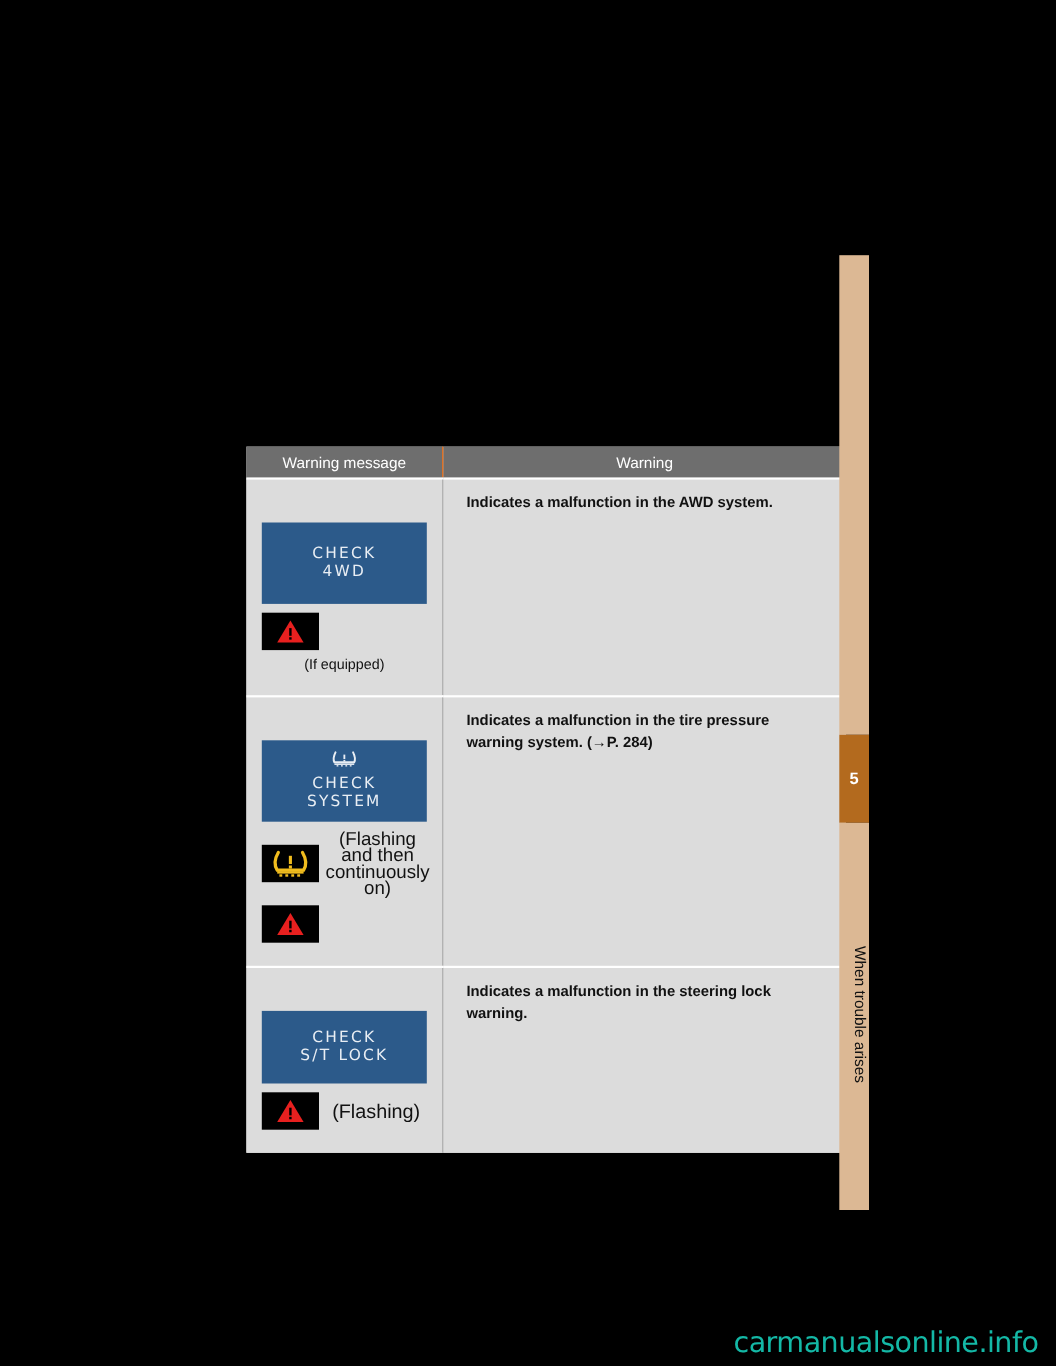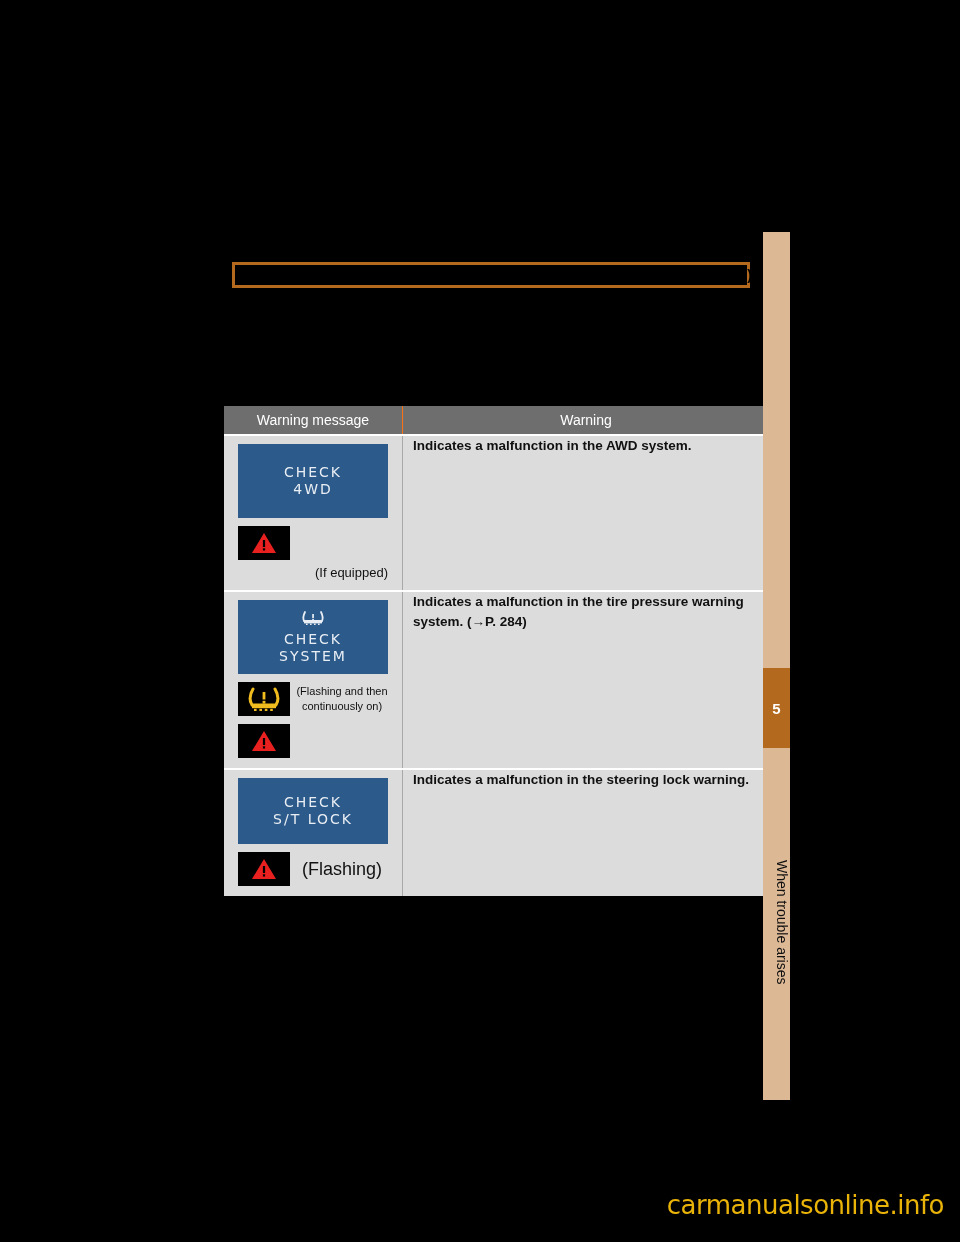--- a/index.html
+++ b/index.html
@@ -95,21 +95,21 @@
     padding: 6px 4px;
     text-align: center;
     border-right: 1px solid #f97316;
   }
   #warning-table th:last-child { border-right: none; }
   #warning-table td {
     background: #dcdcdc;
     border-top: 2px solid #ffffff;
     border-right: 1px solid #a8a8a8;
     vertical-align: top;
-    padding: 0;
+    padding: 11px;
   }
   #warning-table td:last-child { border-right: none; }
   .col-msg { width: 170px; }
   .col-det { width: 358px; }
 
   .msg-cell {
     padding: 8px 0 10px 0;
     display: flex;
     flex-direction: column;
     align-items: center;
@@ -138,20 +138,21 @@
     flex-direction: column;
     align-items: center;
     justify-content: center;
     font-family: "DejaVu Sans", sans-serif;
     font-size: 14px;
     letter-spacing: 2px;
     line-height: 17px;
     text-align: center;
     padding: 12px 0;
     box-sizing: border-box;
+    margin-top: 20px;
   }
   .mid-line { white-space: nowrap; }
 
   
   .mid-tpms { margin-bottom: 2px; }
 
   
   .icon-row {
     display: flex;
     align-items: center;
@@ -162,31 +163,31 @@
     width: 52px;
     height: 34px;
     background: #000000;
     display: flex;
     align-items: center;
     justify-content: center;
     flex: 0 0 auto;
   }
   .icon-caption {
     color: #111111;
-    font-size: 11px;
+    font-size: 17px;
     line-height: 15px;
     margin-left: 6px;
     text-align: center;
     flex: 1 1 auto;
   }
   .caption-below {
     color: #111111;
     font-size: 13px;
     margin-top: 5px;
-    text-align: right;
+    text-align: center;
     width: 150px;
   }
 
   
   #tab-top-strip {
     position: absolute;
     left: 763px;
     top: 232px;
     width: 27px;
     height: 436px;
@@ -228,36 +229,33 @@
     writing-mode: vertical-rl;
     text-orientation: mixed;
     padding-top: 4px;
     box-sizing: border-box;
   }
 
   
   #watermark {
     position: absolute;
     right: 16px;
-    bottom: 22px;
-    color: #eab308;
+    bottom: 6px;
+    color: #14b8a6;
     font-size: 26px;
     font-family: "DejaVu Sans", sans-serif;
     letter-spacing: -0.5px;
   }
 </style>
 </head>
 <body>
 
 <div id="page">
 
 
-  <div id="section-heading-box">
-    <div id="section-heading-text">If a warning message is displayed (vehicles with a multi-information display)</div>
-  </div>
 
   <div id="intro-text"></div>
 
   <table id="warning-table">
     <thead>
       <tr>
         <th class="col-msg">Warning message</th>
         <th class="col-det">Warning</th>
       </tr>
     </thead>

